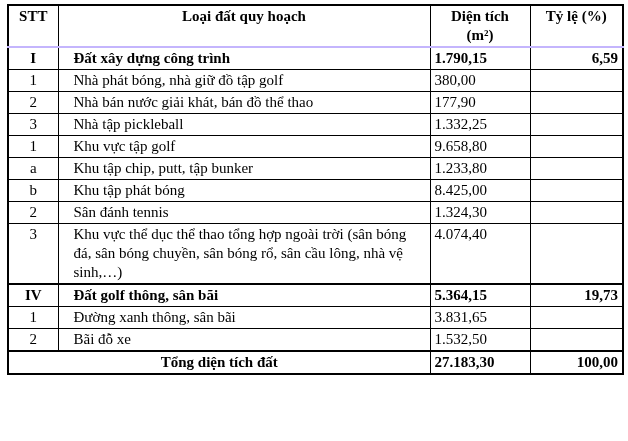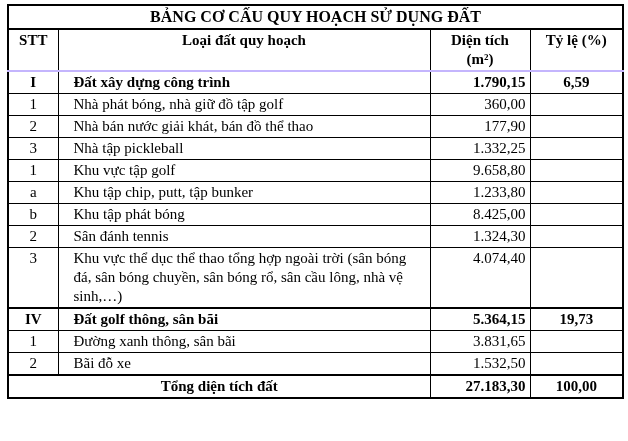--- a/index.html
+++ b/index.html
@@ -45,65 +45,62 @@
   }
   tr.header-row th {
     font-weight: bold;
     text-align: center;
     border-bottom: 2px solid #c4b5fd;
     margin-left: 12px;
   }
   tr.header-row th.c-type { text-align: center; }
   td.cell-stt   { text-align: center; }
   td.cell-type  { text-align: left; padding-left: 15px; }
-  td.cell-area  { text-align: right; }
-  td.cell-ratio { text-align: center; margin-top: 18px; }
+  td.cell-area  { text-align: left; }
+  td.cell-ratio { text-align: right; margin-top: 18px; }
   tr.section td { font-weight: bold; border-top: 2px solid #000; }
   tr.total-row td {
     font-weight: bold;
     border-top: 2px solid #000;
   }
   tr.total-row td.total-label { text-align: center; }
 </style>
 </head>
 <body>
 
 <div class="page">
   <table class="land-table">
     <colgroup>
       <col style="width:50px">
       <col style="width:372px">
       <col style="width:100px">
       <col style="width:93px">
     </colgroup>
     <thead>
-      <tr>
-        <th class="title-cell" colspan="4">BẢNG CƠ CẤU QUY HOẠCH SỬ DỤNG ĐẤT</th>
-      </tr>
       <tr class="header-row">
         <th class="c-stt">STT</th>
         <th class="c-type">Loại đất quy hoạch</th>
         <th class="c-area">
           <div>Diện tích</div>
           <div>(m²)</div>
         </th>
         <th class="c-ratio">Tỷ lệ (%)</th>
       </tr>
     </thead>
     <tbody id="table-body">
         <tr class="section">
           <td class="cell-stt">I</td>
           <td class="cell-type">Đất xây dựng công trình</td>
           <td class="cell-area">1.790,15</td>
           <td class="cell-ratio">6,59</td>
         </tr>
         <tr>
           <td class="cell-stt">1</td>
           <td class="cell-type">Nhà phát bóng, nhà giữ đồ tập golf</td>
-          <td class="cell-area">360,00</td>
+          <td class="cell-area">380,00</td>
           <td class="cell-ratio"></td>
         </tr>
         <tr>
           <td class="cell-stt">2</td>
           <td class="cell-type">Nhà bán nước giải khát, bán đồ thể thao</td>
           <td class="cell-area">177,90</td>
           <td class="cell-ratio"></td>
         </tr>
         <tr>
           <td class="cell-stt">3</td>

